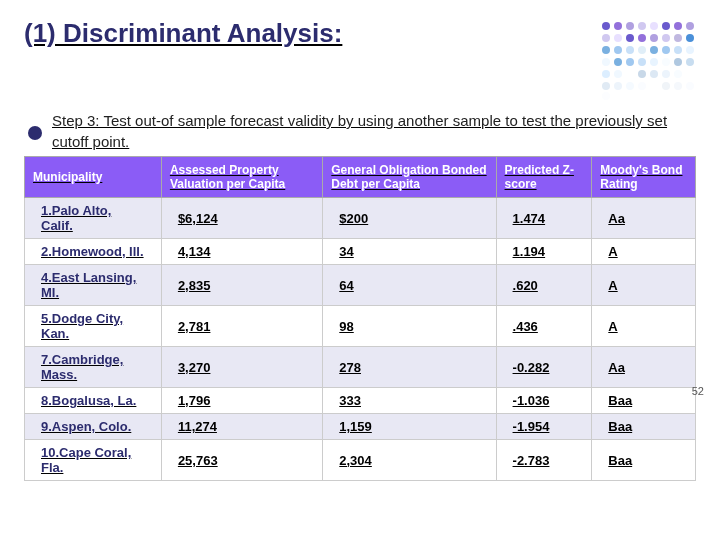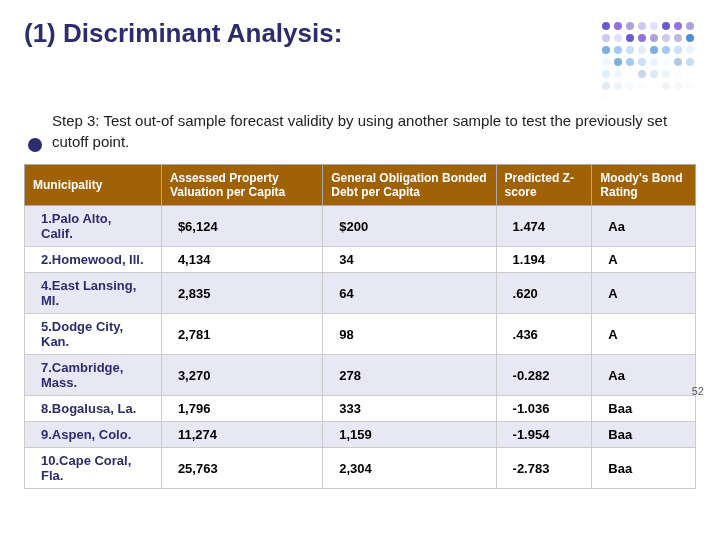--- a/index.html
+++ b/index.html
@@ -10,20 +10,21 @@
       height: 540px;
       overflow: hidden;
       position: relative;
     }
     .slide {
       width: 720px;
       height: 407px;
       background: #fff;
       padding: 18px 24px 12px 24px;
       position: relative;
+      text-decoration: underline;
     }
     .header-area {
       display: flex;
       align-items: flex-start;
       justify-content: space-between;
       margin-bottom: 10px;
     }
     .title {
       font-size: 26px;
       font-weight: bold;
@@ -37,22 +38,22 @@
       gap: 2px;
       margin-top: 4px;
     }
     .dot {
       width: 8px;
       height: 8px;
       border-radius: 50%;
     }
     .bullet-section {
       display: flex;
-      align-items: flex-end;
-      margin-bottom: 12px;
+      align-items: center;
+      margin-bottom: 4px;
       padding-left: 4px;
     }
     .bullet-icon {
       width: 14px;
       height: 14px;
       background: #2c2c6e;
       border-radius: 50%;
       margin-top: 3px;
       margin-right: 10px;
       flex-shrink: 0;
@@ -61,21 +62,21 @@
       font-size: 15px;
       color: #222;
       line-height: 1.4;
     }
     table {
       width: 100%;
       border-collapse: collapse;
       font-size: 13px;
     }
     thead tr {
-      background: #a16207;
+      background: #8b5cf6;
       color: #fff;
       padding-left: 8px;
     }
     thead th {
       padding: 6px 8px;
       text-align: left;
       font-weight: bold;
       font-size: 12px;
       border: 1px solid #aaa;
       vertical-align: middle;

